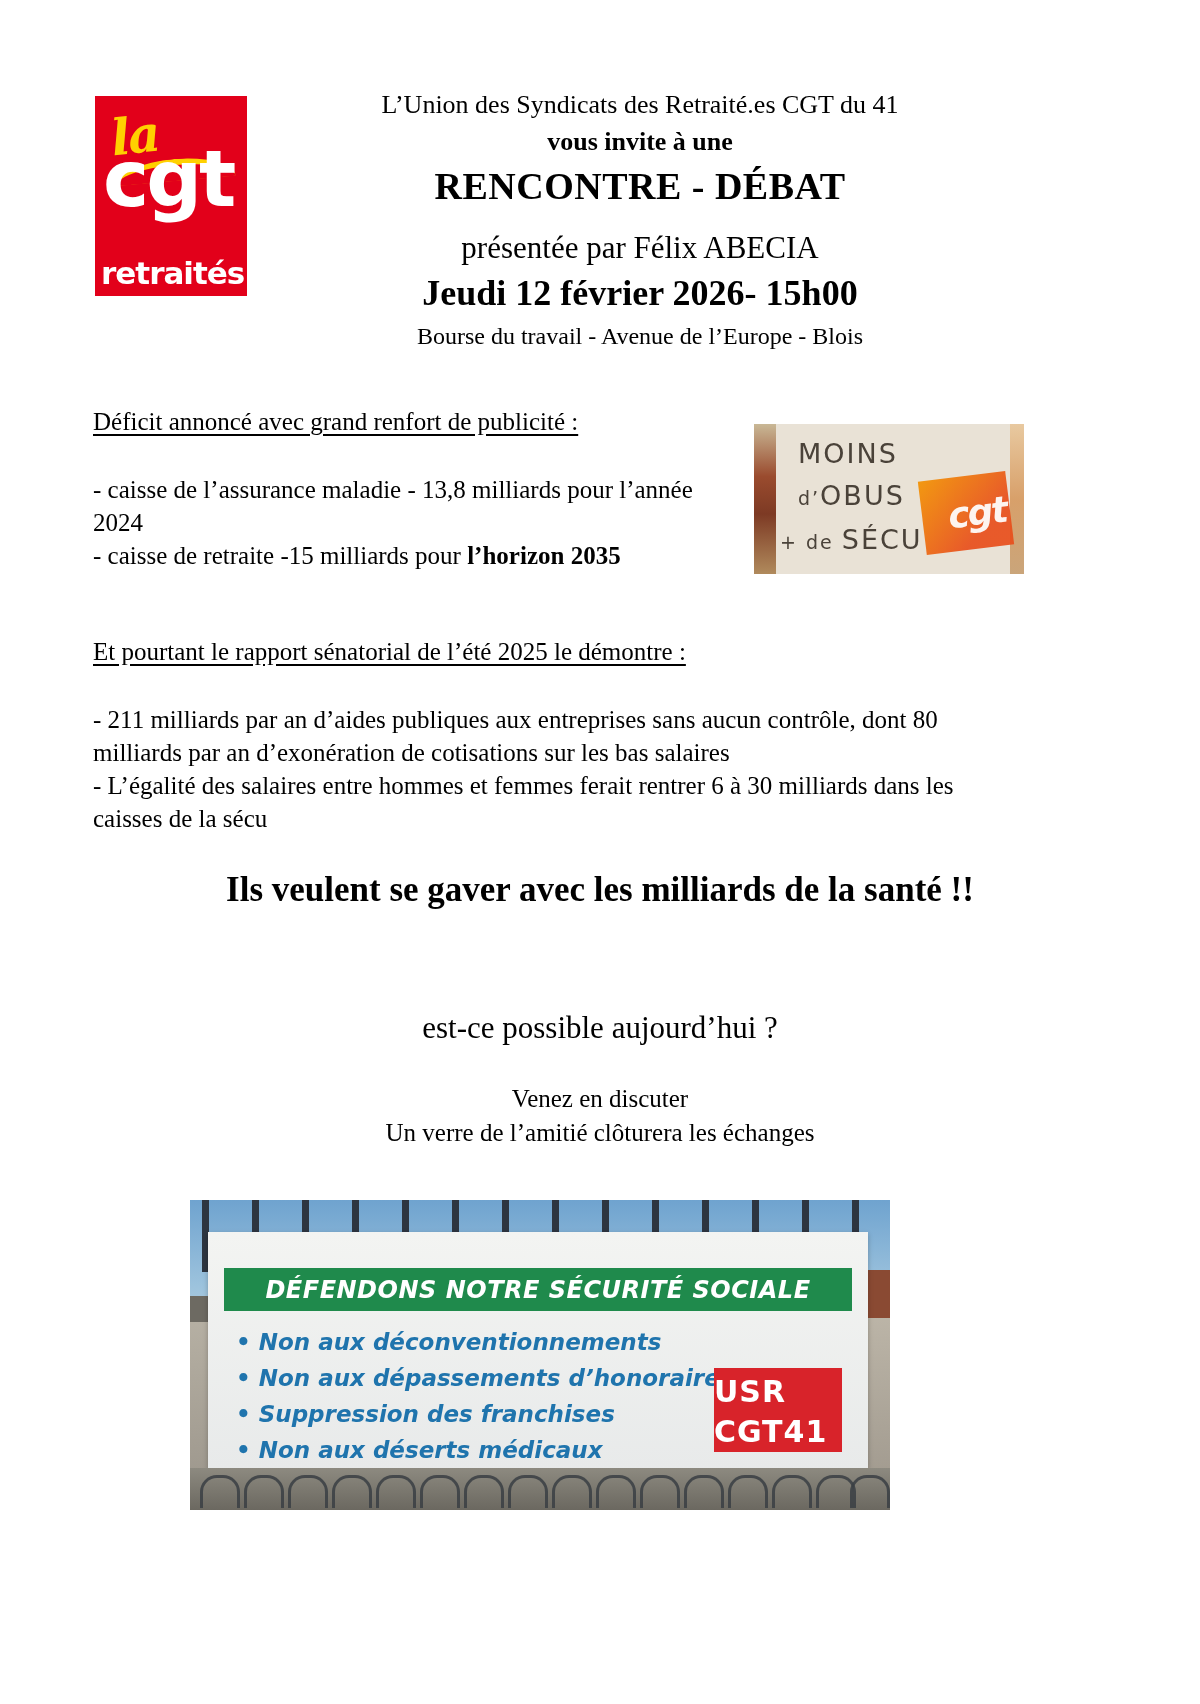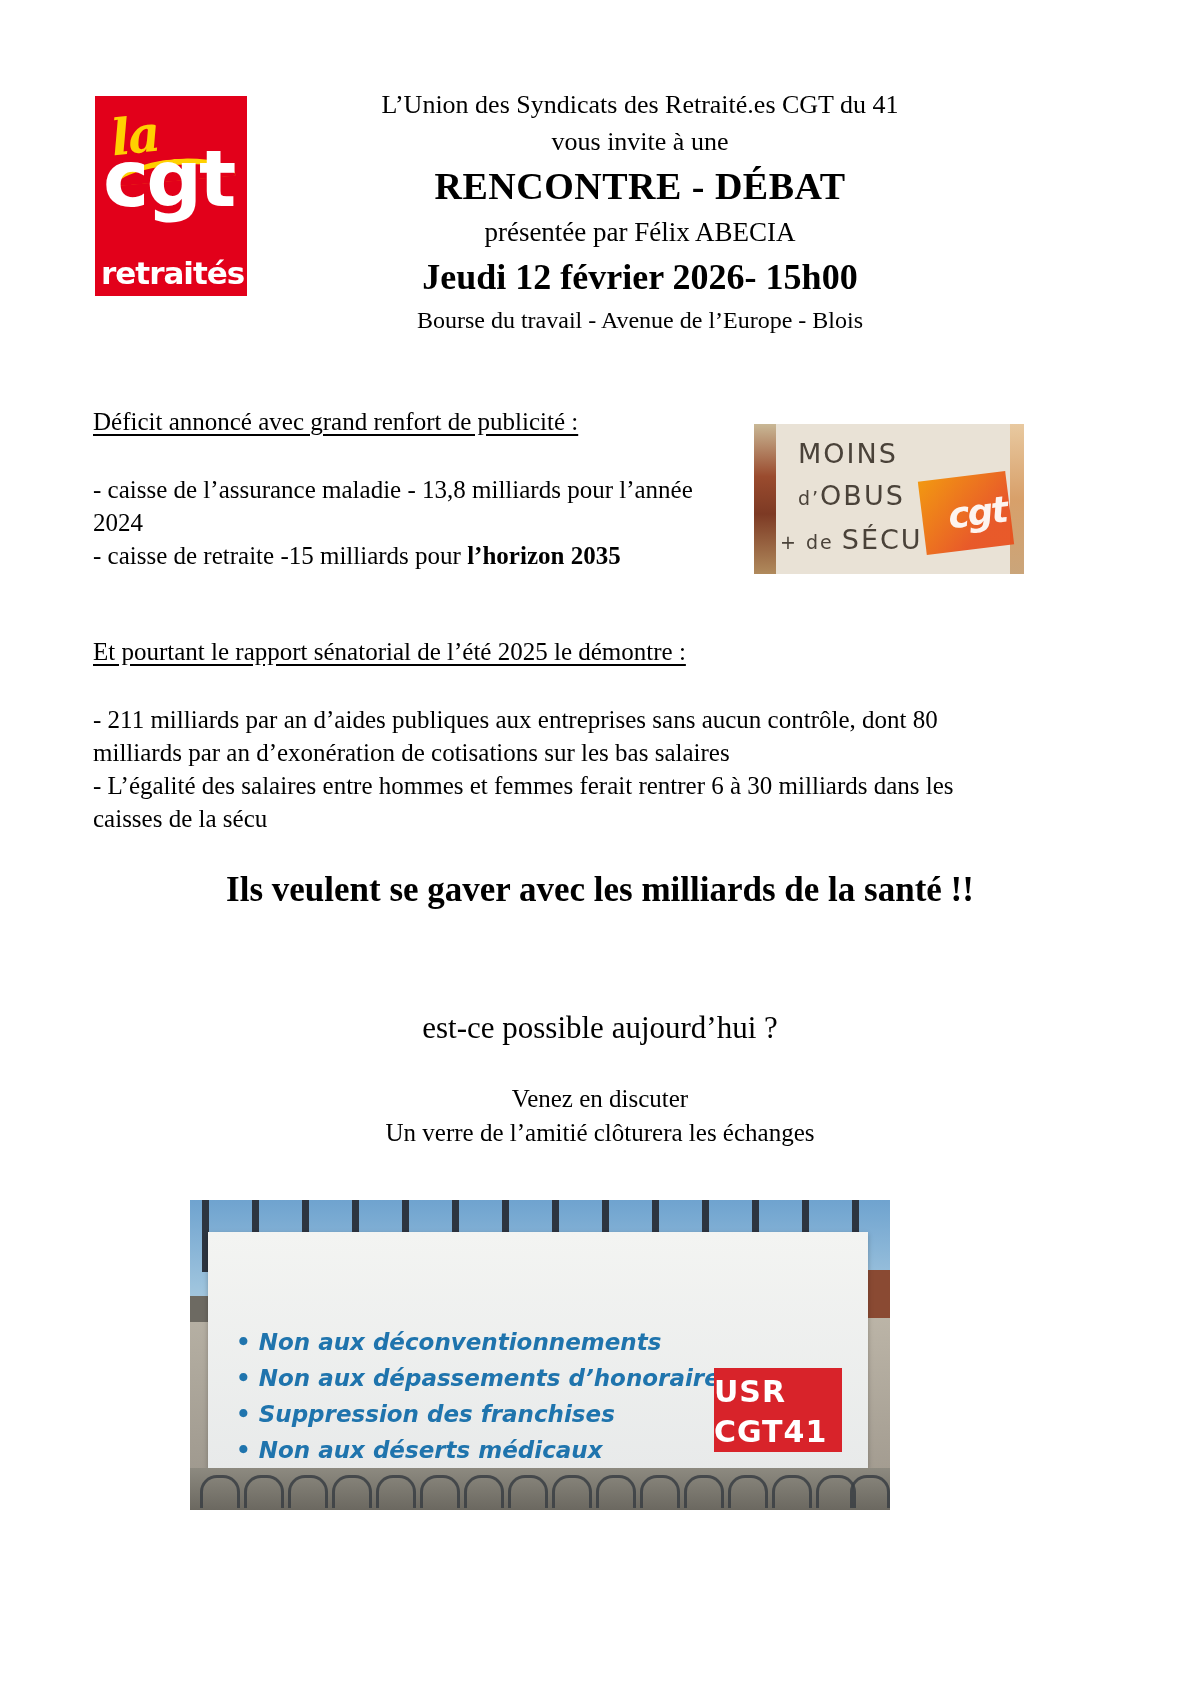--- a/index.html
+++ b/index.html
@@ -86,28 +86,28 @@
   }
 
   .header-text {
     position: absolute;
     left: 260px;
     top: 0;
     width: 760px;
     text-align: center;
   }
   .h-line1 { font-size: 26px; line-height: 38px; }
-  .h-line2 { font-size: 26px; line-height: 36px; }
+  .h-line2 { font-size: 26px; line-height: 36px; font-weight: bold; }
   .h-title {
     font-size: 38px;
     font-weight: 700;
     line-height: 52px;
     letter-spacing: 0.5px;
   }
-  .h-pres { font-size: 27px; line-height: 40px; }
+  .h-pres { font-size: 31px; line-height: 40px; margin-top: 16px; }
   .h-date {
     font-size: 36px;
     font-weight: 700;
     line-height: 50px;
   }
   .h-place { font-size: 24px; line-height: 36px; }
 
   
   .sec1-head {
     position: absolute;
@@ -434,20 +434,23 @@
       <div class="ph2-bar" style="left:362px"></div>
       <div class="ph2-bar" style="left:412px"></div>
       <div class="ph2-bar" style="left:462px"></div>
       <div class="ph2-bar" style="left:512px"></div>
       <div class="ph2-bar" style="left:562px"></div>
       <div class="ph2-bar" style="left:612px"></div>
       <div class="ph2-bar" style="left:662px"></div>
     </div>
 
     <div class="ph2-banner">
+      <div class="ph2-green">
+        <span>DÉFENDONS NOTRE SÉCURITÉ SOCIALE</span>
+      </div>
       <div class="ph2-list">
         <div class="ph2-item">• Non aux déconventionnements</div>
         <div class="ph2-item">• Non aux dépassements d’honoraires</div>
         <div class="ph2-item">• Suppression des franchises</div>
         <div class="ph2-item">• Non aux déserts médicaux</div>
       </div>
       <div class="ph2-usr">
         <div>USR</div>
         <div>CGT41</div>
       </div>

